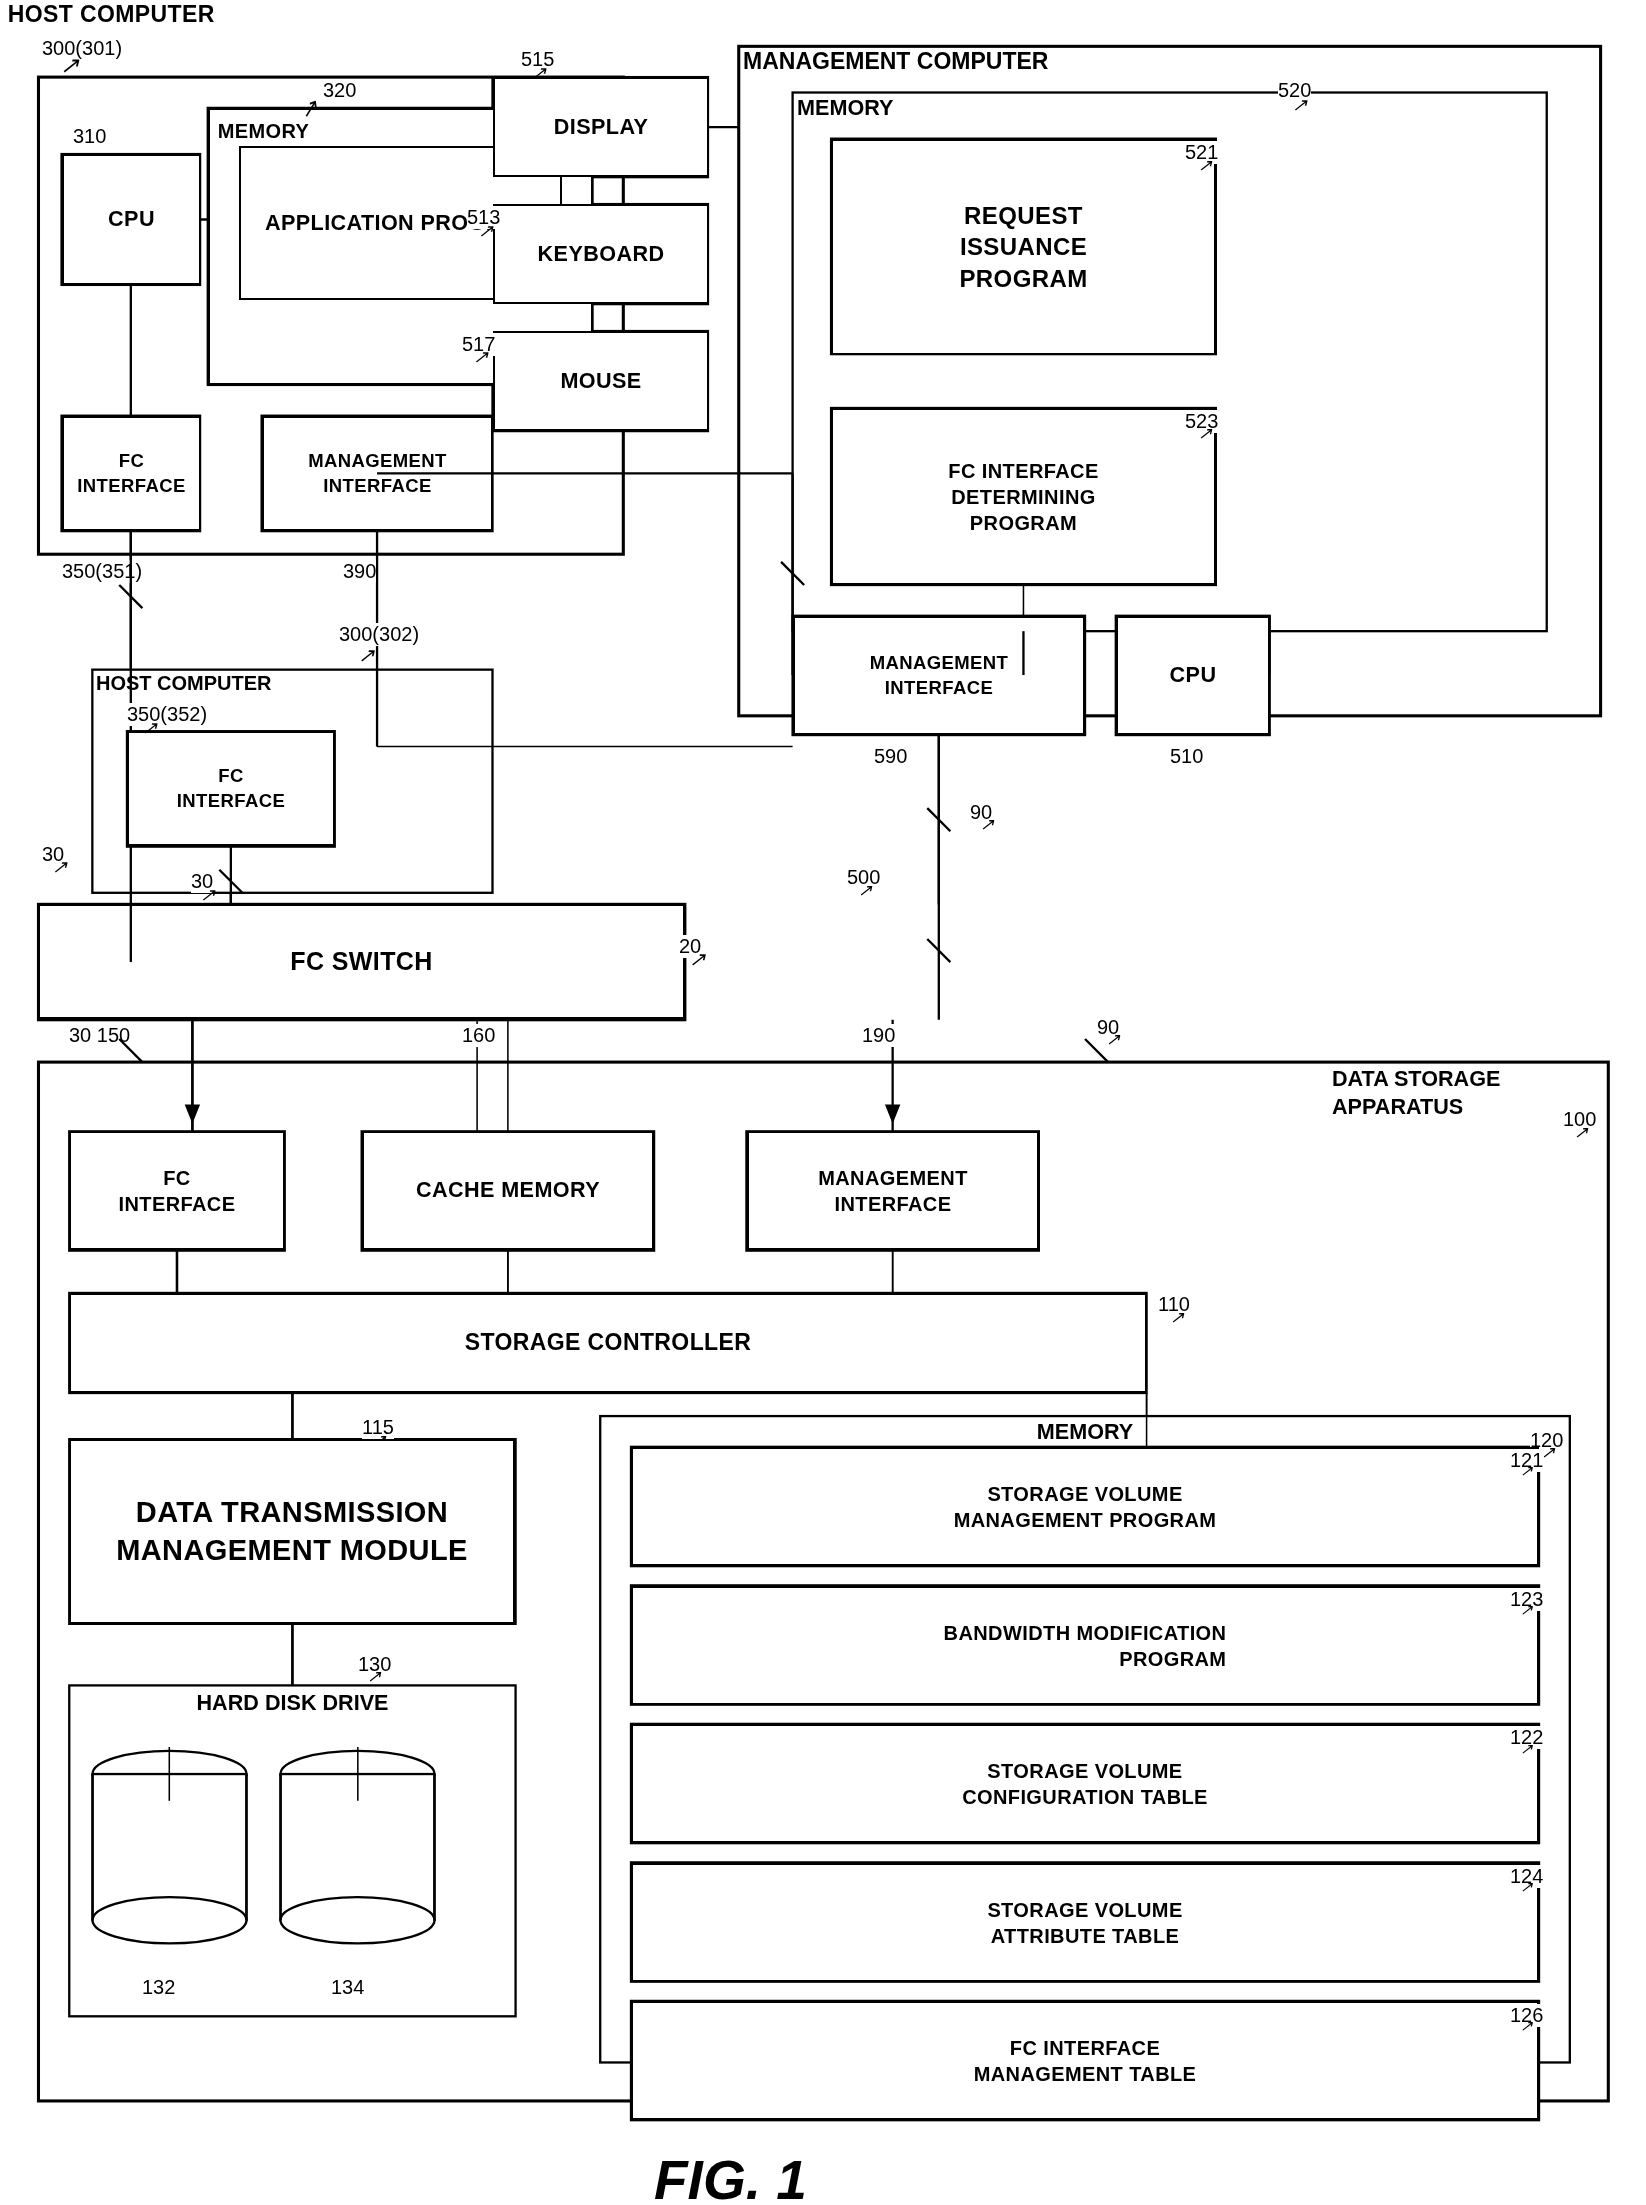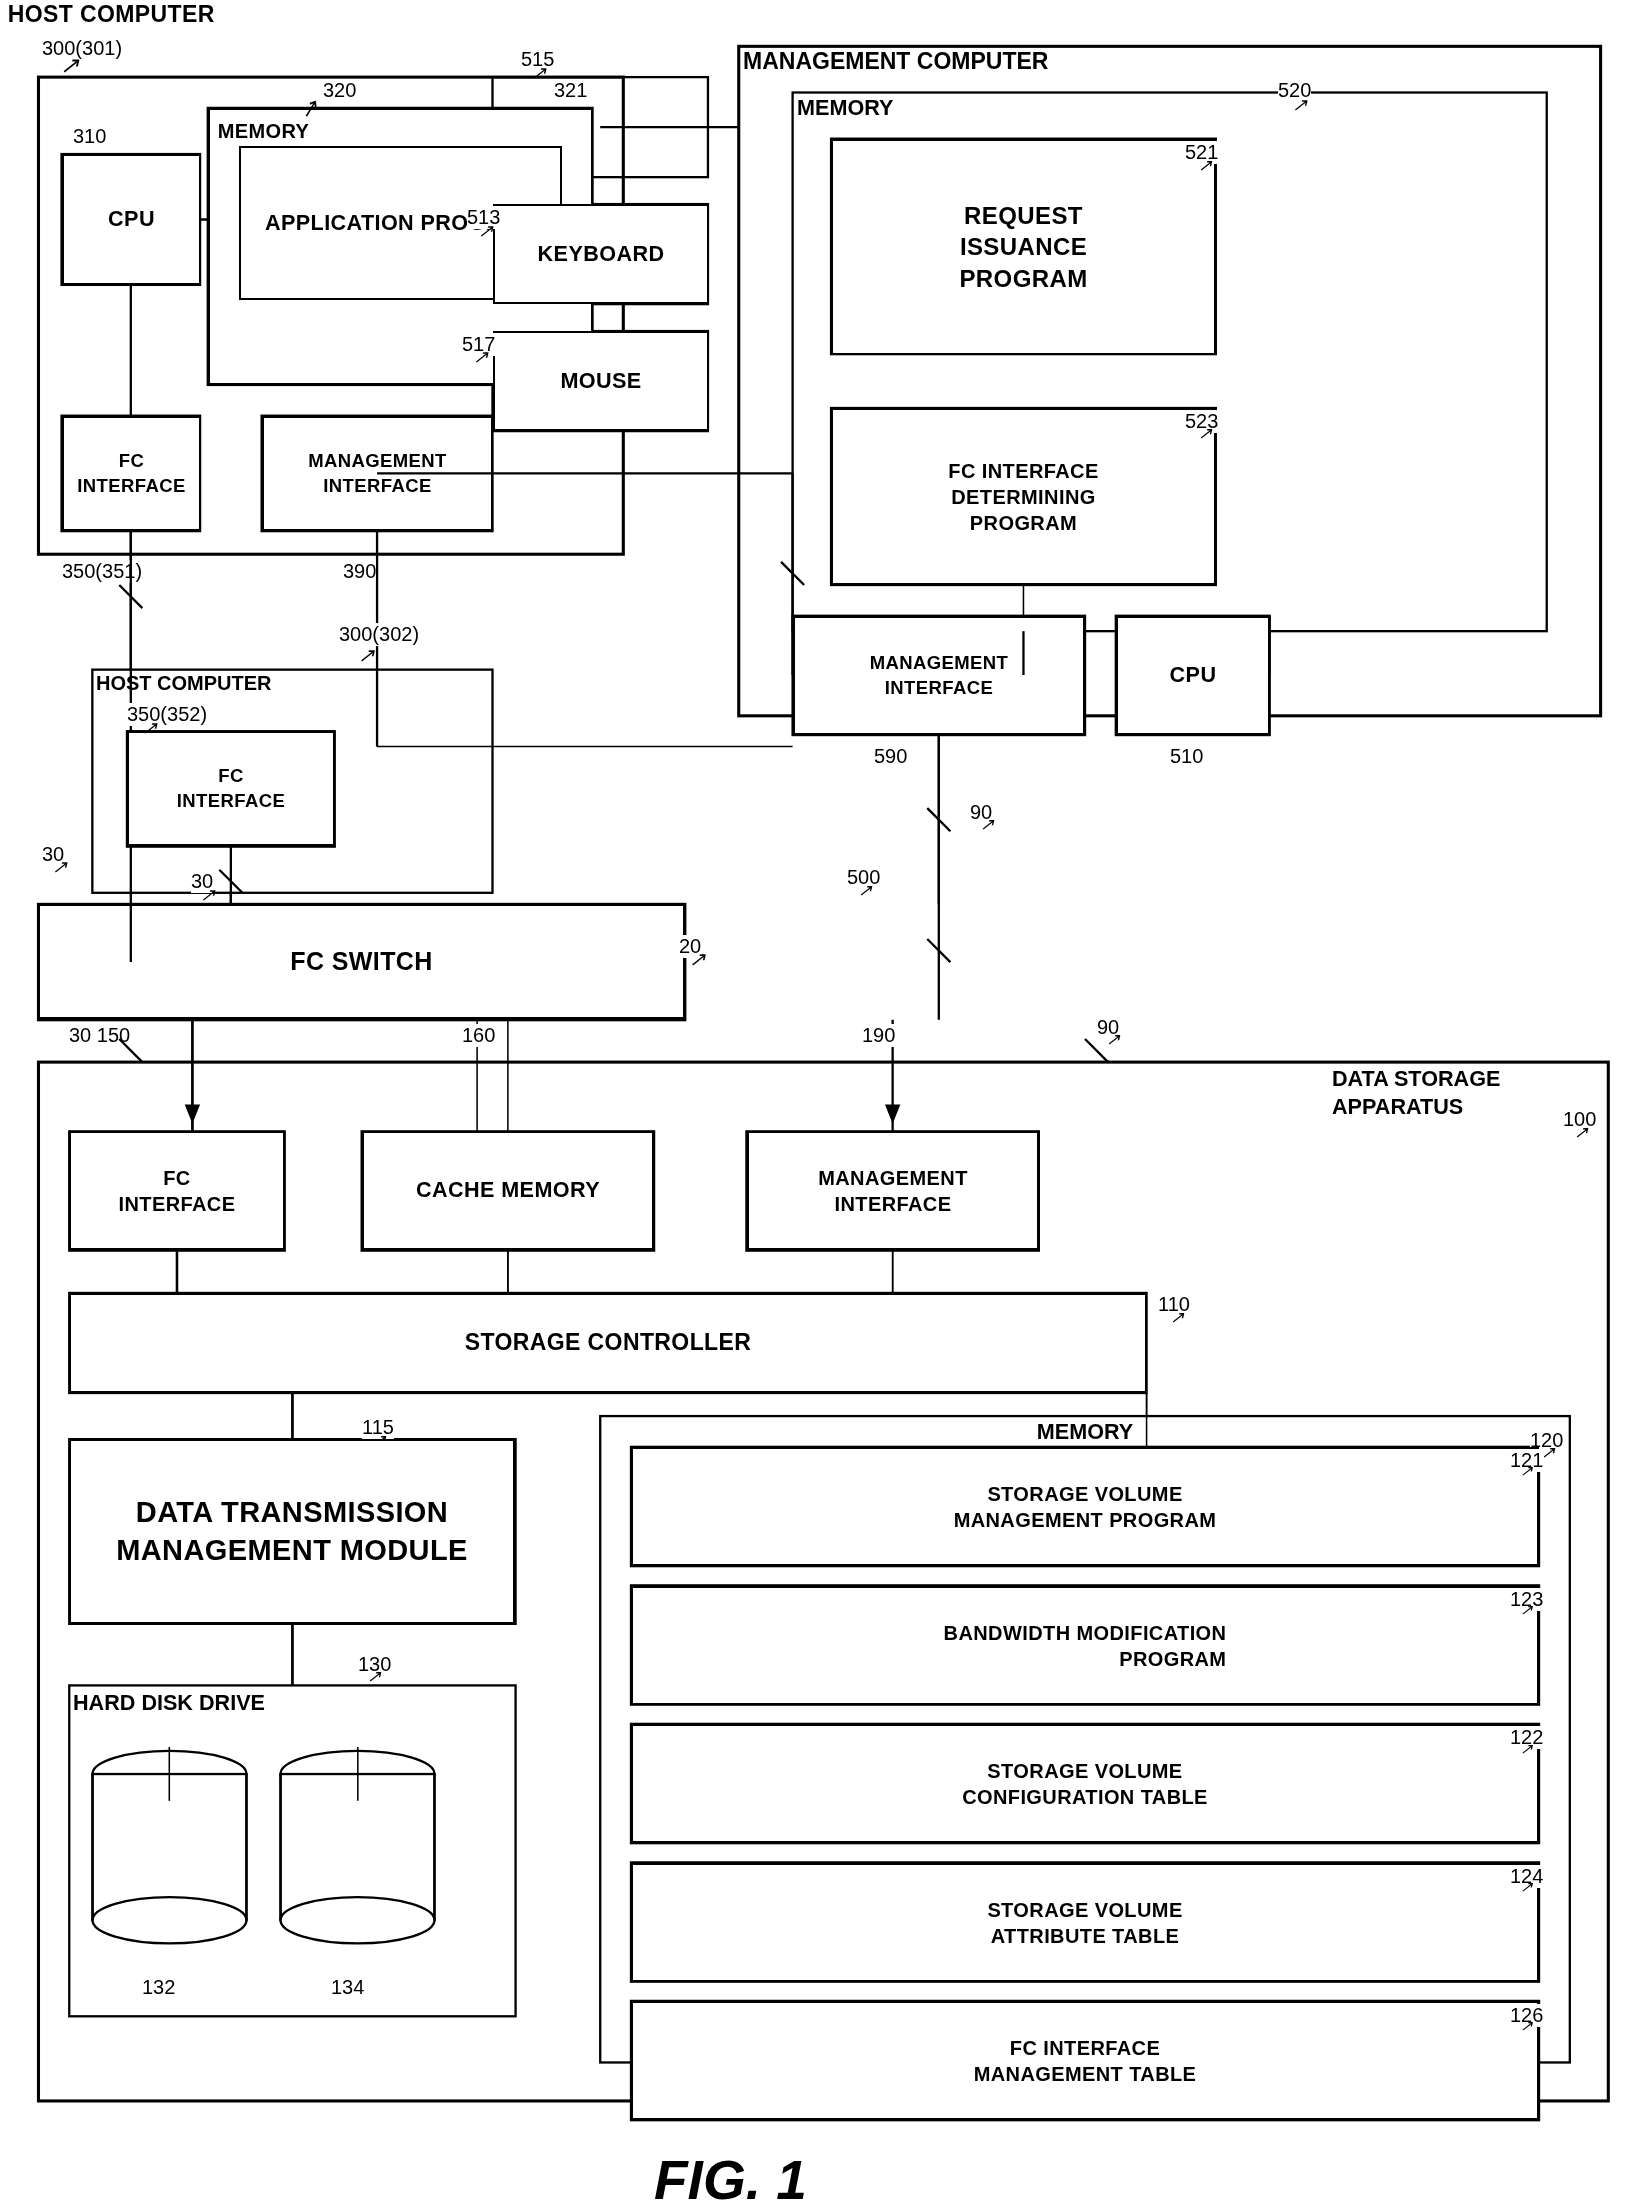--- a/index.html
+++ b/index.html
@@ -219,20 +219,23 @@
     <span class="box-label" style="font-size:18.5px;">FC<br>INTERFACE</span>
   </div>
   <div class="ref-label" style="left:127px; top:703px;">350(352)</div>
   <div style="position:absolute; left:142px; top:717px; font-size:18.5px; font-style:italic;">↗</div>
 
   <div class="ref-label" style="left:42px; top:843px;">30</div>
   <div style="position:absolute; left:52px; top:856px; font-size:18.5px; font-style:italic;">↗</div>
   <div class="ref-label" style="left:191px; top:870px;">30</div>
   <div style="position:absolute; left:200px; top:884px; font-size:18.5px; font-style:italic;">↗</div>
 
+  <div class="box" style="position:absolute; left:493px; top:77px; width:216px; height:100px;">
+    <span class="box-label">DISPLAY</span>
+  </div>
   <div class="ref-label" style="left:521px; top:48px;">515</div>
   <div style="position:absolute; left:531px; top:62px; font-size:18.5px; font-style:italic;">↗</div>
 
   <div class="box" style="position:absolute; left:493px; top:204px; width:216px; height:100px;">
     <span class="box-label">KEYBOARD</span>
   </div>
   <div class="ref-label" style="left:467px; top:206px;">513</div>
   <div style="position:absolute; left:478px; top:220px; font-size:18.5px; font-style:italic;">↗</div>
 
   <div class="box" style="position:absolute; left:493px; top:331px; width:216px; height:100px;">
@@ -310,21 +313,21 @@
     <span class="box-label" style="font-size:23px;">STORAGE CONTROLLER</span>
   </div>
 
   <div class="ref-label" style="left:362px; top:1416px;">115</div>
   <div style="position:absolute; left:372px; top:1430px; font-size:17px; font-style:italic;">↗</div>
 
   <div class="box" style="position:absolute; left:69px; top:1439px; width:446px; height:185px;">
     <span class="box-label" style="font-size:29px;">DATA TRANSMISSION<br>MANAGEMENT MODULE</span>
   </div>
 
-  <div style="position:absolute; left:73px; top:1690px; font-size:21.6px; font-weight:bold; width:439px;">HARD DISK DRIVE</div>
+  <div style="position:absolute; left:73px; top:1690px; font-size:21.6px; font-weight:bold; text-align:center; width:439px;">HARD DISK DRIVE</div>
   <div class="ref-label" style="left:358px; top:1653px;">130</div>
   <div style="position:absolute; left:367px; top:1666px; font-size:17px; font-style:italic;">↗</div>
 
   <svg style="position:absolute; left:81px; top:1747px;" width="177" height="208" viewBox="0 0 230 270">
     <ellipse cx="115" cy="35" rx="100" ry="30" fill="white" stroke="black" stroke-width="3"></ellipse>
     <rect x="15" y="35" width="200" height="190" fill="white" stroke="black" stroke-width="3"></rect>
     <ellipse cx="115" cy="225" rx="100" ry="30" fill="white" stroke="black" stroke-width="3"></ellipse>
     <line x1="15" y1="35" x2="15" y2="225" stroke="black" stroke-width="3"></line>
     <line x1="215" y1="35" x2="215" y2="225" stroke="black" stroke-width="3"></line>
   </svg>

